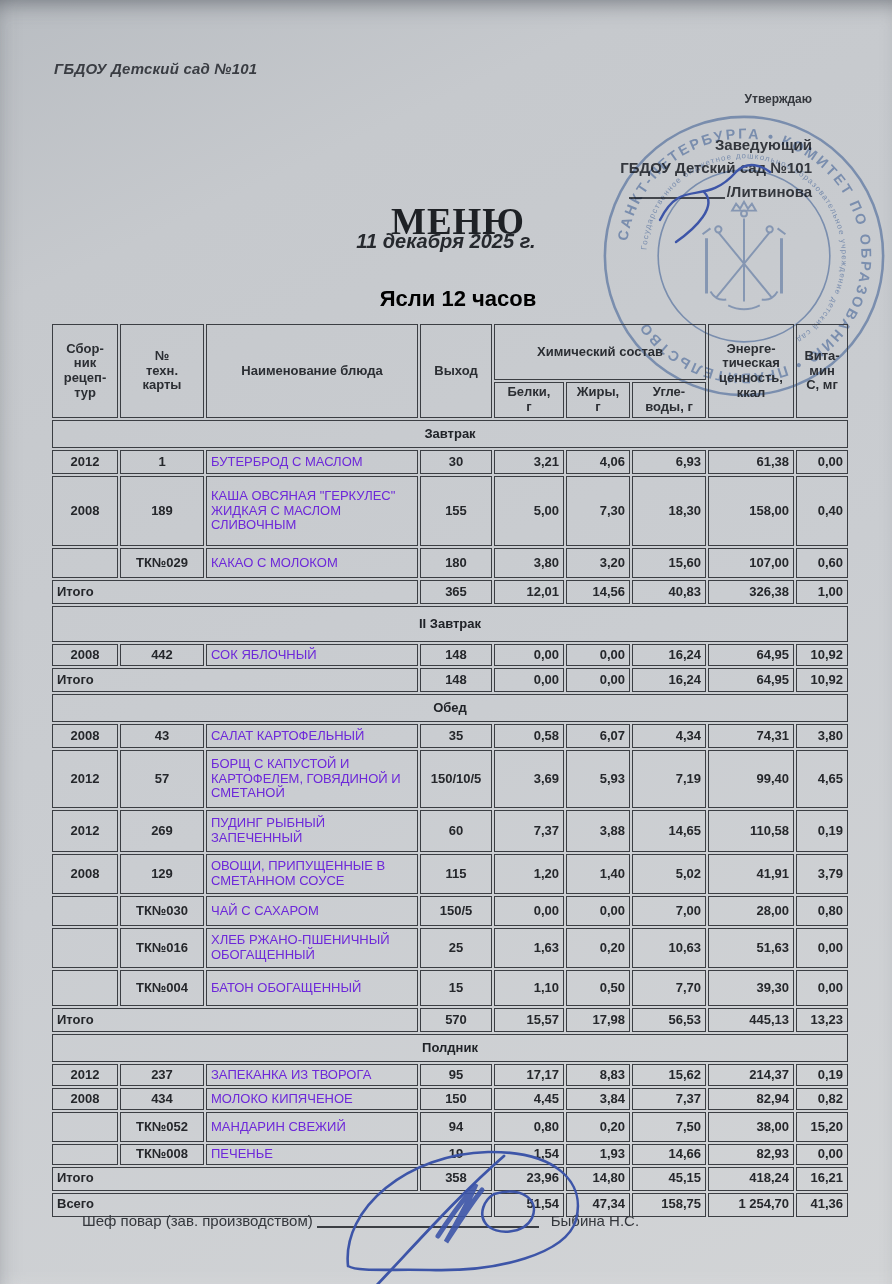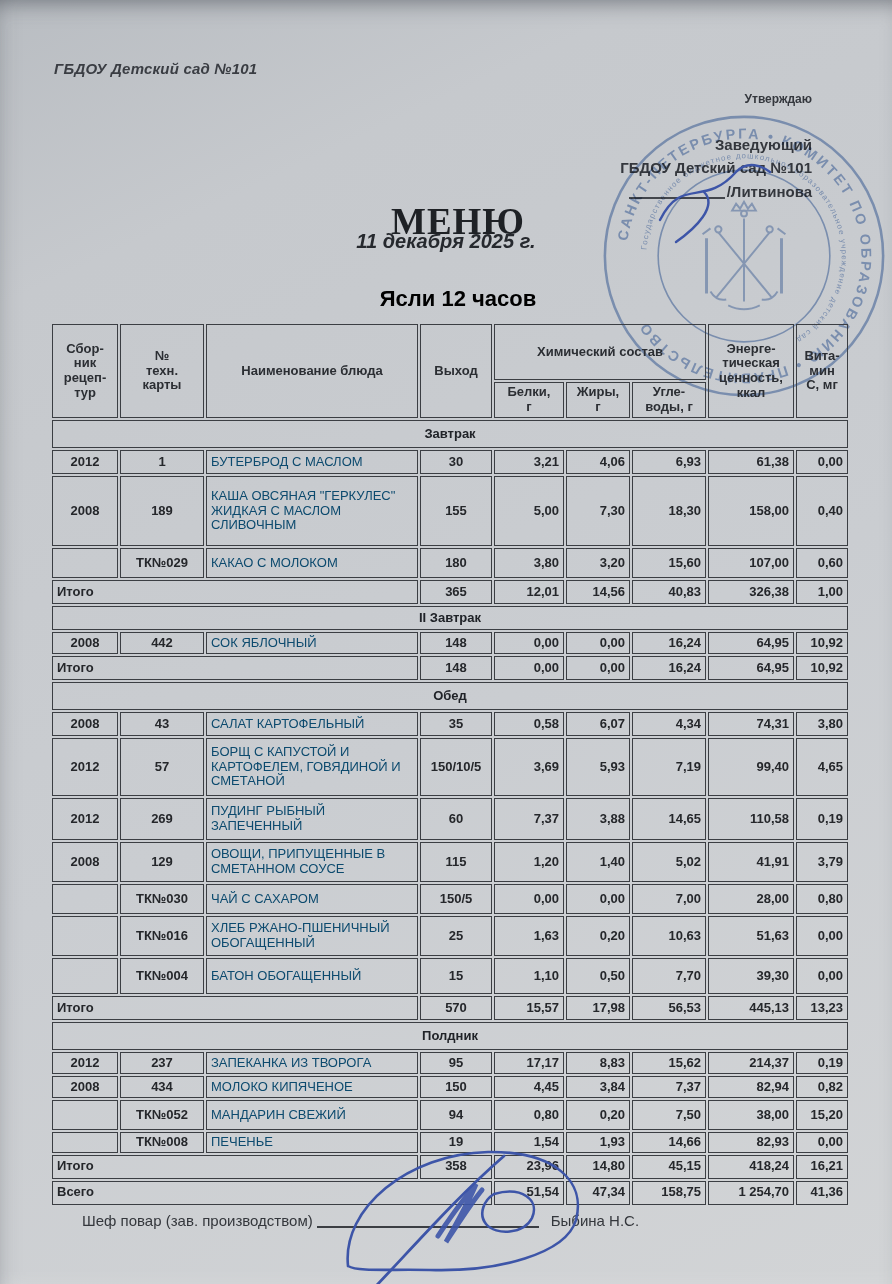--- a/index.html
+++ b/index.html
@@ -23,21 +23,21 @@
     font-family:"Liberation Serif",serif;font-size:37px;font-weight:700;letter-spacing:1px;color:#1e2125;margin:0;padding-left:12px;}
   .date{position:absolute;left:0;width:100%;top:230px;text-align:center;font-size:20px;font-weight:700;color:#26292e;font-style:italic;}
   .subtitle{position:absolute;left:0;width:100%;top:286px;text-align:center;font-size:22px;font-weight:700;color:#000000;padding-left:12px;}
   table.menu{position:absolute;left:50px;top:322px;width:796px;table-layout:fixed;
     border-collapse:separate;border-spacing:2px;}
   table.menu td,table.menu th{box-sizing:border-box;border:1.5px solid #3b3e43;vertical-align:middle;
     font-size:13px;line-height:1.12;padding:2px 4px;background:transparent;}
   th{font-weight:700;text-align:center;white-space:pre-line;color:#2b2e33;}
   td.band{font-size:16px;font-weight:700;text-align:center;padding:4px 0;color:#202328;}
   td.ctr{text-align:center;font-weight:700;}
-  td.name{text-align:left;white-space:pre-line;font-weight:400;padding-left:5px;color:#0c4a6e;}
+  td.name{text-align:left;white-space:pre-line;font-weight:400;padding-left:5px;color:#6d28d9;}
   td.num{text-align:right;font-weight:700;padding-right:7px;}
   td.lbl{text-align:left;font-weight:700;padding-left:6px;}
   .footer{position:absolute;left:82px;top:1212px;font-size:15px;color:#34373c;white-space:nowrap;}
   .footer .f-line{display:inline-block;width:222px;border-bottom:2px solid #3b3e43;vertical-align:-2px;margin-left:4px;}
   .footer .f-name{margin-left:12px;font-weight:400;}
   .stamp{position:absolute;left:596px;top:108px;width:296px;height:296px;pointer-events:none;
     mix-blend-mode:multiply;opacity:.62;}
   .sig-top{position:absolute;left:652px;top:158px;width:140px;height:90px;pointer-events:none;}
   .sig-bottom{position:absolute;left:318px;top:1138px;width:290px;height:150px;pointer-events:none;}
 </style>
@@ -178,21 +178,21 @@
         </tr>
         <tr style="height: 24px;">
           <td class="lbl" colspan="3">Итого</td>
           <td class="ctr">365</td>
           <td class="num">12,01</td>
           <td class="num">14,56</td>
           <td class="num">40,83</td>
           <td class="num">326,38</td>
           <td class="num">1,00</td>
         </tr>
-        <tr style="height: 24px;">
+        <tr style="height: 36px;">
           <td class="band" colspan="9">II Завтрак</td>
         </tr>
         <tr style="height: 22px;">
           <td class="ctr">2008</td>
           <td class="ctr">442</td>
           <td class="name">СОК ЯБЛОЧНЫЙ</td>
           <td class="ctr">148</td>
           <td class="num">0,00</td>
           <td class="num">0,00</td>
           <td class="num">16,24</td>

